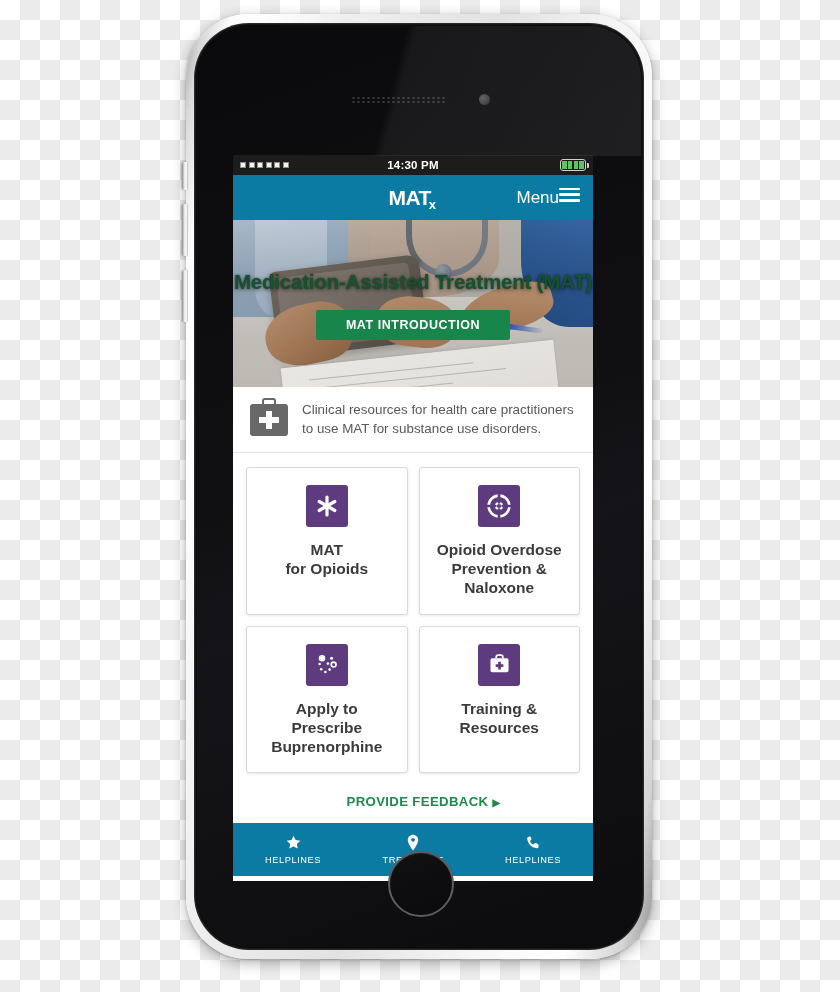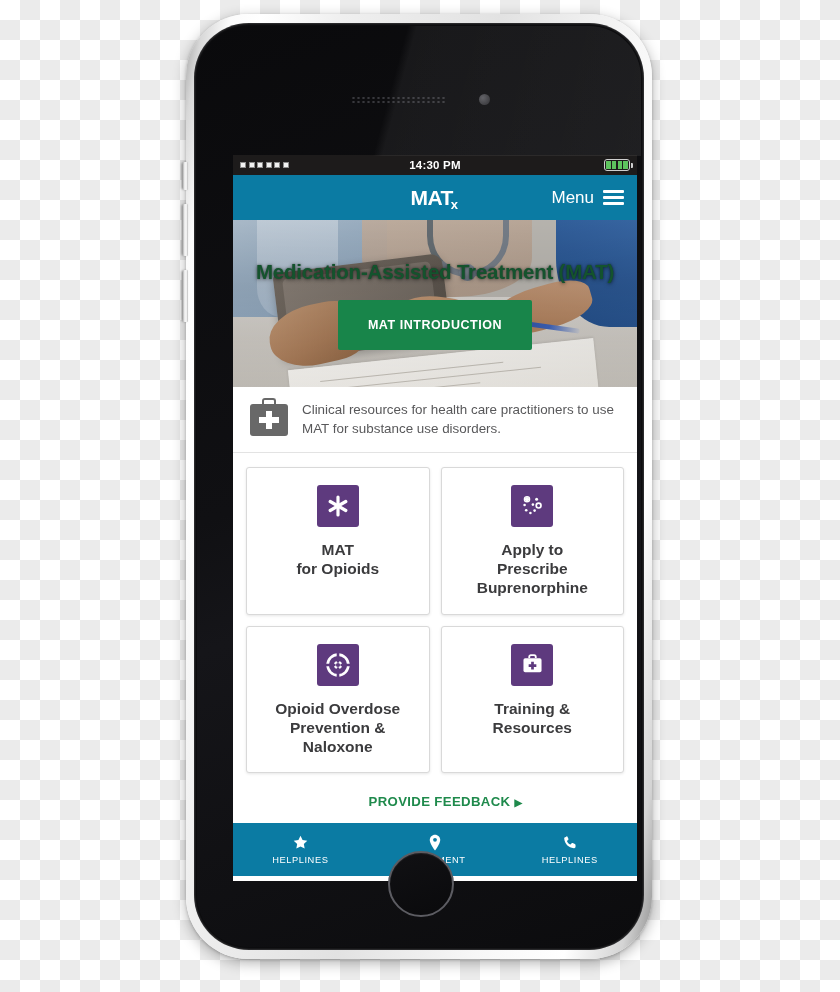--- a/index.html
+++ b/index.html
@@ -105,21 +105,21 @@
   }
   #vol-up   { top: 190px; height: 52px; }
   #vol-down { top: 256px; height: 52px; }
   #mute-switch { top: 148px; height: 28px; }
 
   
   #screen {
     position: absolute;
     left: 36px;
     top: 129px;
-    width: 404px;
+    width: 360px;
     height: 726px;
     background: #ffffff;
     overflow: hidden;
   }
 
   
   #status-bar {
     height: 20px;
     background: #1d1b1b;
     display: flex;
@@ -187,22 +187,21 @@
     font-size: 13px;
     position: relative;
     top: 4px;
     left: -2px;
     font-weight: bold;
   }
   #menu-btn {
     position: absolute;
     right: 13px;
     display: flex;
-    align-items: center;
-    gap: 9px;
+    gap: 0;
     color: #ffffff;
   }
   #menu-label {
     font-size: 17px;
     font-family: "Liberation Sans", sans-serif;
   }
   #hamburger { display: flex; flex-direction: column; gap: 3.5px; }
   #hamburger span {
     display: block;
     width: 21px; height: 2.4px;
@@ -338,21 +337,21 @@
     text-shadow: 0 1px 4px rgba(0,0,0,0.55), 0 0 2px rgba(0,0,0,0.4);
     font-family: "Liberation Sans", sans-serif;
   }
   #hero-cta {
     margin-top: 16px;
     background: #18854a;
     color: #ffffff;
     font-size: 12.5px;
     font-weight: bold;
     letter-spacing: 0.55px;
-    padding: 18px 30px;
+    padding: 8px 30px;
     border: none;
     border-radius: 2px;
     font-family: "Liberation Sans", sans-serif;
     cursor: pointer;
   }
 
   
   #desc-band {
     display: flex;
     align-items: flex-start;
@@ -574,56 +573,56 @@
                   <line x1="4.2" y1="7.5" x2="19.8" y2="16.5"></line>
                   <line x1="4.2" y1="16.5" x2="19.8" y2="7.5"></line>
                 </g>
               </svg>
             </div>
             <div class="tile-label">MAT<br>for Opioids</div>
           </div>
 
           <div class="tile">
             <div class="tile-icon">
+              <svg width="26" height="26" viewBox="0 0 26 26" aria-hidden="true">
+                <circle cx="13" cy="13" r="10.4" fill="none" stroke="#ffffff" stroke-width="2.6"></circle>
+                <circle cx="13" cy="13" r="4.1" fill="#ffffff"></circle>
+                <g stroke="#5e3a7e" stroke-width="2.6" stroke-linecap="round">
+                  <line x1="13" y1="1.6" x2="13" y2="9.4"></line>
+                  <line x1="13" y1="16.6" x2="13" y2="24.4"></line>
+                  <line x1="1.6" y1="13" x2="9.4" y2="13"></line>
+                  <line x1="16.6" y1="13" x2="24.4" y2="13"></line>
+                </g>
+                <circle cx="13" cy="13" r="2.1" fill="#5e3a7e"></circle>
+              </svg>
+            </div>
+            <div class="tile-label">Opioid Overdose<br>Prevention &amp;<br>Naloxone</div>
+          </div>
+
+          <div class="tile">
+            <div class="tile-icon">
               <svg width="24" height="24" viewBox="0 0 24 24" aria-hidden="true">
                 <g fill="#ffffff">
                   <circle cx="7" cy="5.2" r="2.1"></circle>
                   <circle cx="16.6" cy="5.2" r="1.5"></circle>
                   <circle cx="4.6" cy="11" r="1.3"></circle>
                   <circle cx="6.2" cy="16.3" r="1.3"></circle>
                   <circle cx="10.4" cy="19" r="1.3"></circle>
                   <circle cx="14.6" cy="16.6" r="1.3"></circle>
                   <circle cx="12.9" cy="10.6" r="1.3"></circle>
                   <circle cx="18.6" cy="11.6" r="2.4" fill="none" stroke="#ffffff" stroke-width="1.7"></circle>
                   <circle cx="7" cy="5.2" r="2.6" fill="none" stroke="#ffffff" stroke-width="1.4"></circle>
                 </g>
               </svg>
             </div>
             <div class="tile-label">Apply to<br>Prescribe<br>Buprenorphine</div>
           </div>
 
           <div class="tile">
             <div class="tile-icon">
-              <svg width="26" height="26" viewBox="0 0 26 26" aria-hidden="true">
-                <circle cx="13" cy="13" r="10.4" fill="none" stroke="#ffffff" stroke-width="2.6"></circle>
-                <circle cx="13" cy="13" r="4.1" fill="#ffffff"></circle>
-                <g stroke="#5e3a7e" stroke-width="2.6" stroke-linecap="round">
-                  <line x1="13" y1="1.6" x2="13" y2="9.4"></line>
-                  <line x1="13" y1="16.6" x2="13" y2="24.4"></line>
-                  <line x1="1.6" y1="13" x2="9.4" y2="13"></line>
-                  <line x1="16.6" y1="13" x2="24.4" y2="13"></line>
-                </g>
-                <circle cx="13" cy="13" r="2.1" fill="#5e3a7e"></circle>
-              </svg>
-            </div>
-            <div class="tile-label">Opioid Overdose<br>Prevention &amp;<br>Naloxone</div>
-          </div>
-
-          <div class="tile">
-            <div class="tile-icon">
               <svg width="25" height="25" viewBox="0 0 26 26" aria-hidden="true">
                 <path d="M9.6 6.3V5.1c0-1 .8-1.8 1.8-1.8h3.2c1 0 1.8.8 1.8 1.8v1.2" fill="none" stroke="#ffffff" stroke-width="1.9"></path>
                 <rect x="3.6" y="6.6" width="18.8" height="14.4" rx="1.8" fill="#ffffff"></rect>
                 <path d="M11.6 10.2h2.8v2.6H17v2.8h-2.6v2.6h-2.8v-2.6H9v-2.8h2.6z" fill="#5e3a7e"></path>
               </svg>
             </div>
             <div class="tile-label">Training &amp;<br>Resources</div>
           </div>
 
         </div>

